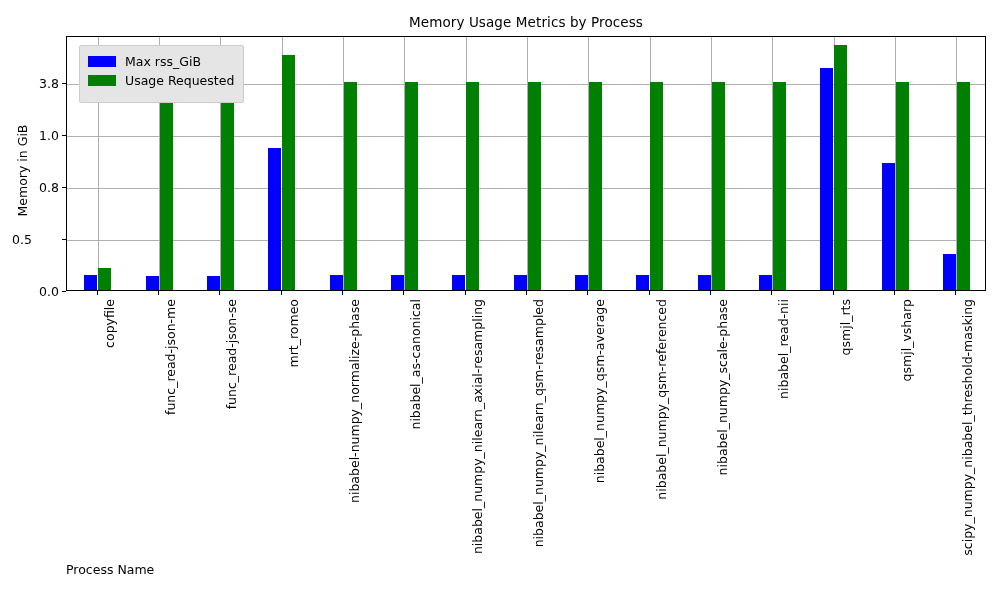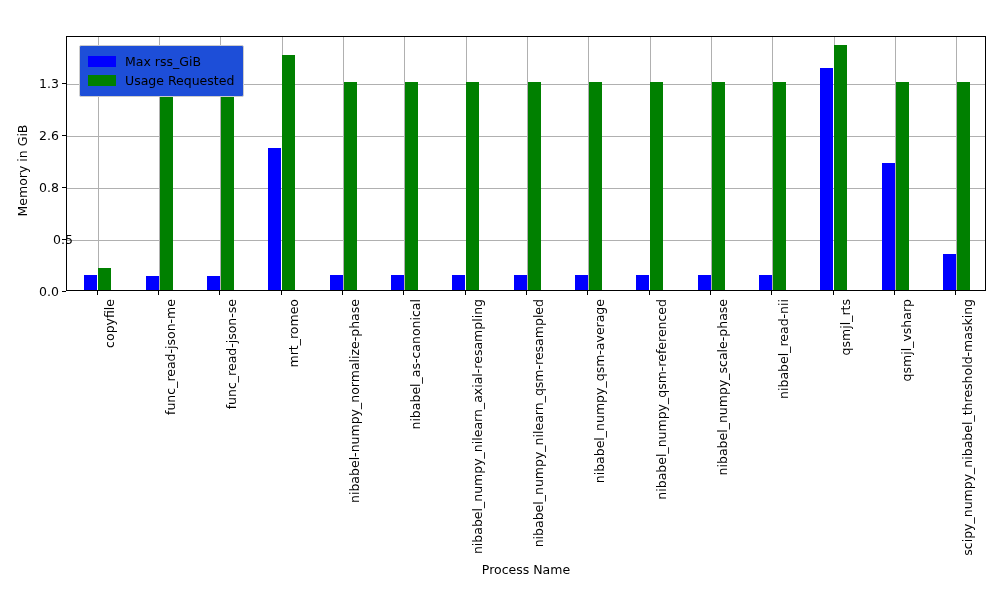--- a/index.html
+++ b/index.html
@@ -110,34 +110,34 @@
     color: #000000;
     white-space: nowrap;
     transform-origin: left top;
     transform: rotate(-90deg) translateX(-100%);
   }
   #xlabel {
     position: absolute;
     left: 66px;
     top: 562px;
     width: 920px;
-    text-align: center;
+    text-align: left;
     font-size: 12.5px;
     color: #000000;
   }
 
   
   #legend {
     position: absolute;
     left: 12px;
     top: 8px;
-    background: #1d4ed8;
+    background: #e5e5e5;
     border: 1px solid #cccccc;
     border-radius: 2px;
-    padding: 6px 9px 6px 8px;
+    padding: 6px 9px 12px 8px;
     box-sizing: border-box;
   }
   .legend-row {
     display: flex;
     align-items: center;
     height: 19px;
   }
   .legend-swatch {
     width: 28px;
     height: 11px;
@@ -148,20 +148,21 @@
     font-size: 12.5px;
     color: #000000;
     white-space: nowrap;
   }
 </style>
 </head>
 <body>
 
 <div id="figure">
 
+  <div id="chart-title">Memory Usage Metrics by Process</div>
 
   <div id="plot-area">
     <div id="gridlines-h">
         <div class="gridline-h" style="top: 202.959px;"></div>
         <div class="gridline-h" style="top: 150.918px;"></div>
         <div class="gridline-h" style="top: 98.8776px;"></div>
         <div class="gridline-h" style="top: 46.8367px;"></div>
       </div>
     <div id="gridlines-v">
         <div class="gridline-v" style="left: 31px;"></div>
@@ -222,27 +223,27 @@
           <span class="legend-swatch" style="background: rgb(0, 128, 0);"></span>
           <span class="legend-text">Usage Requested</span>
         </div>
       </div>
   </div>
 
   <div id="yaxis-layer">
       <div class="ytick-mark" style="left: 62px; top: 291px;"></div>
       <div class="ytick-label" style="right: 941px; top: 291px; margin-left: 33px;">0.0</div>
       <div class="ytick-mark" style="left: 62px; top: 238.959px;"></div>
-      <div class="ytick-label" style="right: 927px; top: 238.959px;">0.5</div>
+      <div class="ytick-label" style="right: 968px; top: 238.959px;">0.5</div>
       <div class="ytick-mark" style="left: 62px; top: 186.918px;"></div>
       <div class="ytick-label" style="right: 941px; top: 186.918px;">0.8</div>
       <div class="ytick-mark" style="left: 62px; top: 134.878px;"></div>
-      <div class="ytick-label" style="right: 941px; top: 134.878px;">2.6</div>
+      <div class="ytick-label" style="right: 941px; top: 134.878px;">1.0</div>
       <div class="ytick-mark" style="left: 62px; top: 82.8367px;"></div>
-      <div class="ytick-label" style="right: 941px; top: 82.8367px;">1.3</div>
+      <div class="ytick-label" style="right: 941px; top: 82.8367px;">3.8</div>
     </div>
   <div id="ylabel">Memory in GiB</div>
 
   <div id="xaxis-layer">
       <div class="xtick-mark" style="left: 97px;"></div>
       <div class="xtick-label" style="left: 101.667px;">copyfile</div>
       <div class="xtick-mark" style="left: 158px;"></div>
       <div class="xtick-label" style="left: 163px;">func_read-json-me</div>
       <div class="xtick-mark" style="left: 219px;"></div>
       <div class="xtick-label" style="left: 224.333px;">func_read-json-se</div>

